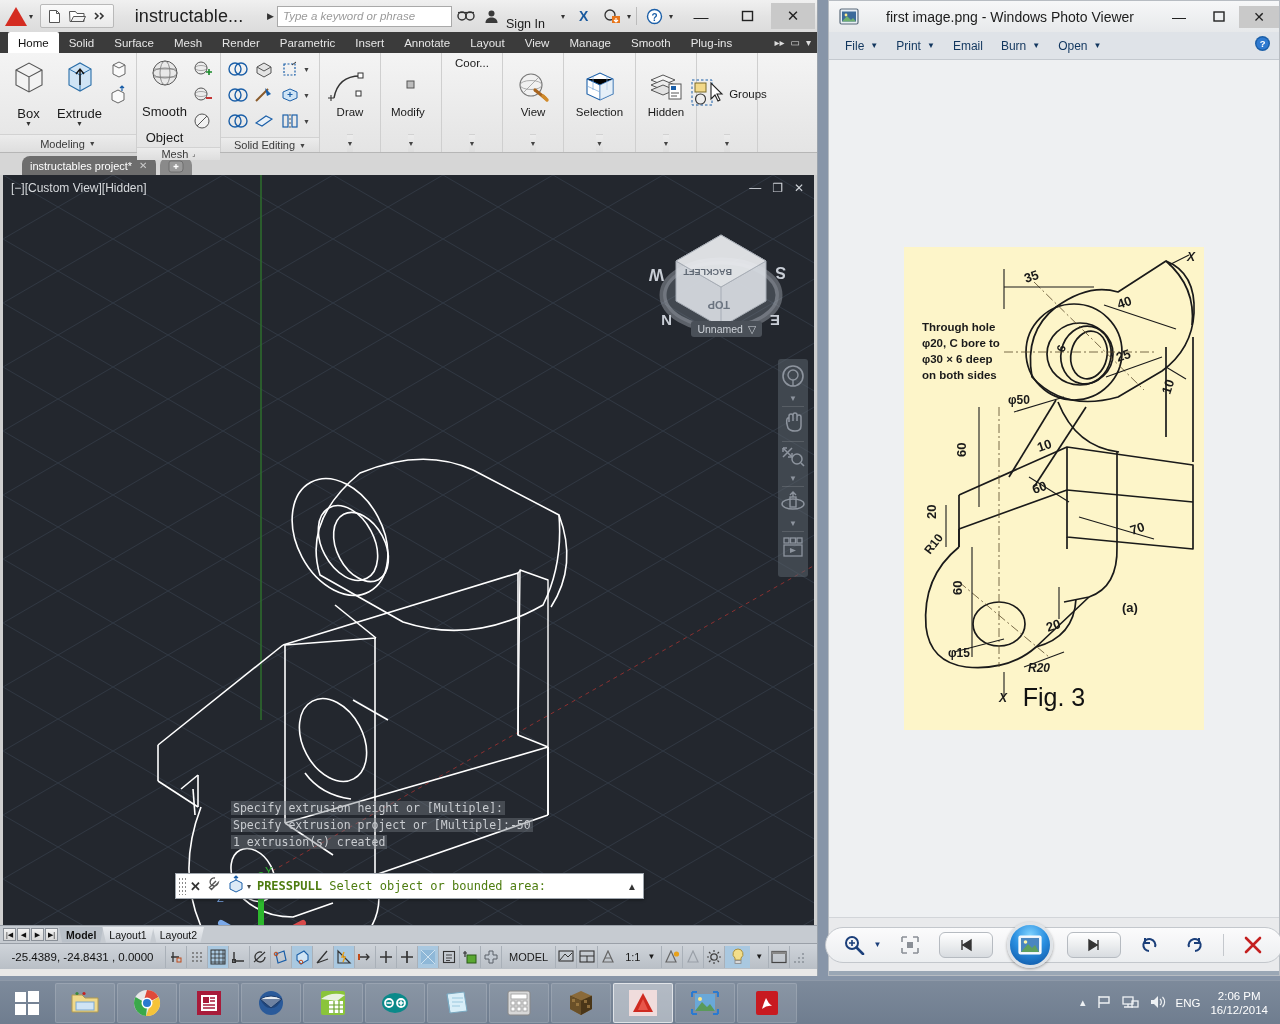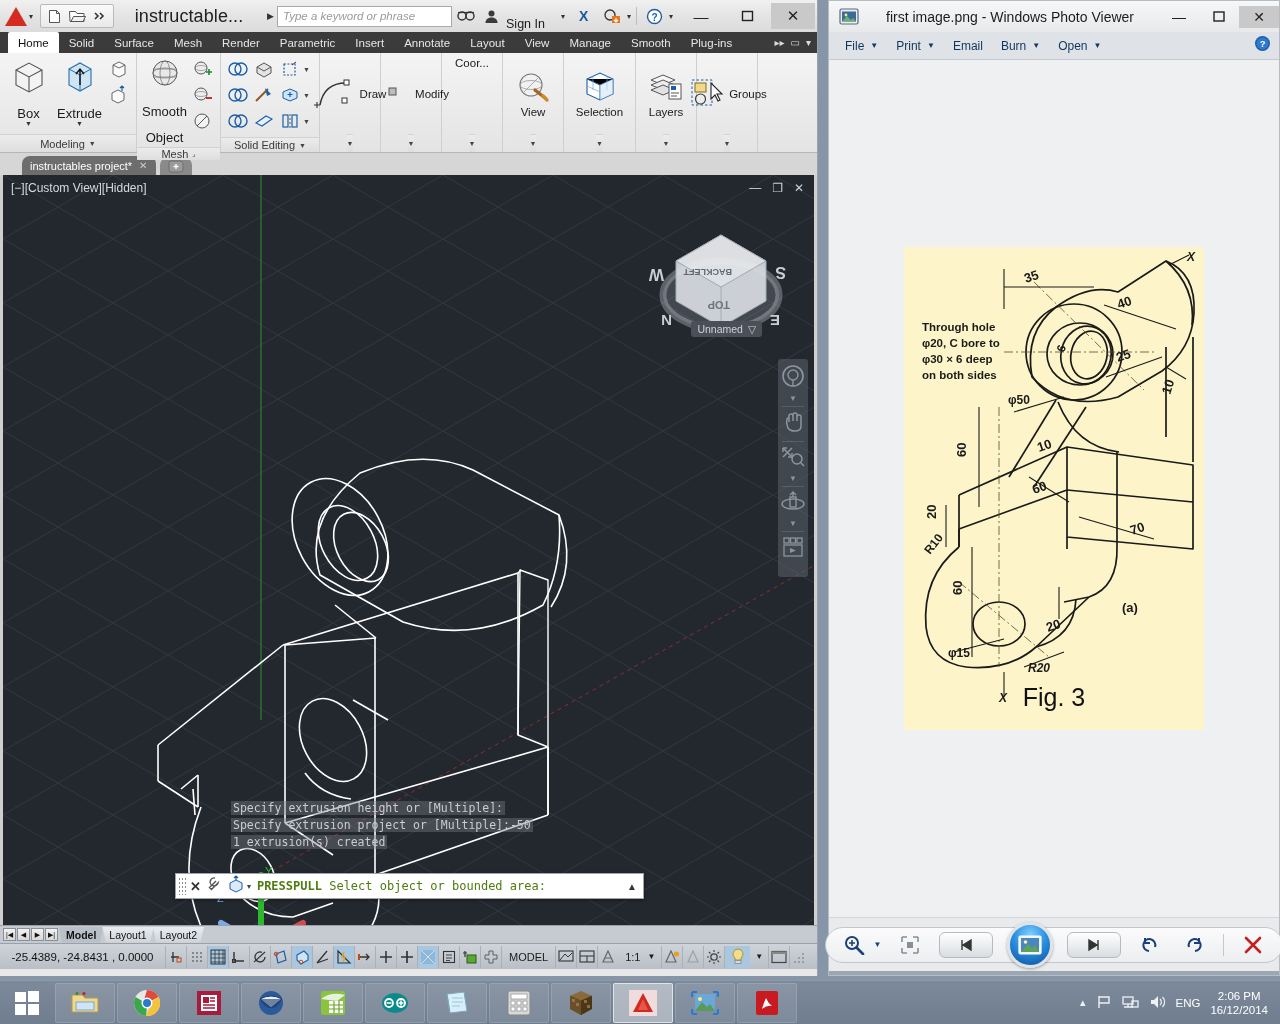--- a/index.html
+++ b/index.html
@@ -457,36 +457,36 @@
           </div>
         </div>
       </div>
       <div class="panel-title">
         <span>Solid Editing</span>
           <span class="arrow-d">▼</span>
       </div>
     </div>
 
     <div class="panel panel-bigonly">
-      <div class="panel-body" style="flex-direction:row;align-items:center;text-align:center;">
+      <div class="panel-body" style="flex-direction:column;align-items:center;text-align:center;">
         <svg width="44" height="34" viewBox="0 0 44 34">
           <path d="M6 28 Q10 6 32 6" fill="none" stroke="#333" stroke-width="1.4"></path>
           <rect x="30" y="3" width="5" height="5" fill="#fff" stroke="#333" stroke-width="1"></rect>
           <rect x="28" y="21" width="5" height="5" fill="#fff" stroke="#333" stroke-width="1"></rect>
           <path d="M3 25v6M0 28h6" stroke="#333" stroke-width="1.1"></path>
         </svg>
         <span class="panel-name-lbl">Draw</span>
       </div>
       <div class="panel-title">
           <span class="arrow-d">▼</span>
         </div>
     </div>
 
     <div class="panel panel-bigonly">
-      <div class="panel-body" style="align-items:center;">
+      <div class="panel-body" style="flex-direction:column;">
         <svg width="40" height="34" viewBox="0 0 40 34">
           <rect x="16" y="11" width="7" height="7" fill="#bdbdbd" stroke="#555" stroke-width="1"></rect>
         </svg>
         <span class="panel-name-lbl">Modify</span>
       </div>
       <div class="panel-title">
           <span class="arrow-d">▼</span>
         </div>
     </div>
 
@@ -534,21 +534,21 @@
     <div class="panel panel-bigonly">
       <div class="panel-body" style="flex-direction:column;align-items:center;">
         <svg width="38" height="34" viewBox="0 0 38 34">
           <path d="M4 10 L16 5 L28 10 L16 15 Z" fill="#f5f5f5" stroke="#555" stroke-width="1"></path>
           <path d="M4 15 L16 10 L28 15 L16 20 Z" fill="#ececec" stroke="#555" stroke-width="1"></path>
           <path d="M4 20 L16 15 L28 20 L16 25 Z" fill="#e2e2e2" stroke="#555" stroke-width="1"></path>
           <rect x="22" y="14" width="12" height="15" fill="#fff" stroke="#555" stroke-width="1"></rect>
           <rect x="24" y="16" width="5" height="4" fill="#1b5fa8"></rect>
           <path d="M24 23h8M24 26h6" stroke="#555" stroke-width="1"></path>
         </svg>
-        <span class="panel-name-lbl">Layers</span>
+        <span class="panel-name-lbl">Hidden</span>
       </div>
       <div class="panel-title">
           <span class="arrow-d">▼</span>
         </div>
     </div>
 
     <div class="panel panel-bigonly">
       <div class="panel-body" style="flex-direction:row;align-items:center;">
         <svg width="40" height="34" viewBox="0 0 40 34">
           <rect x="5" y="3" width="20" height="25" fill="none" stroke="#1b5fa8" stroke-width="1" stroke-dasharray="2.5 2"></rect>

